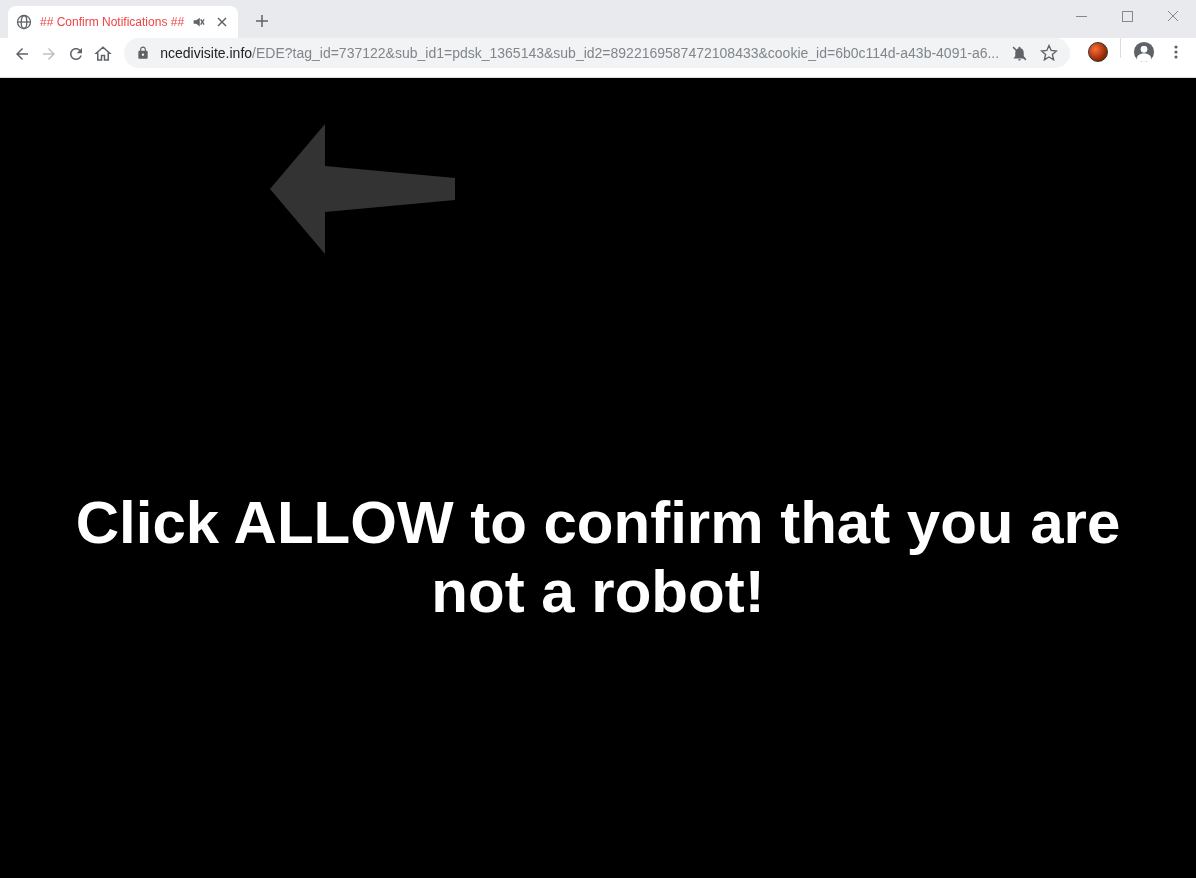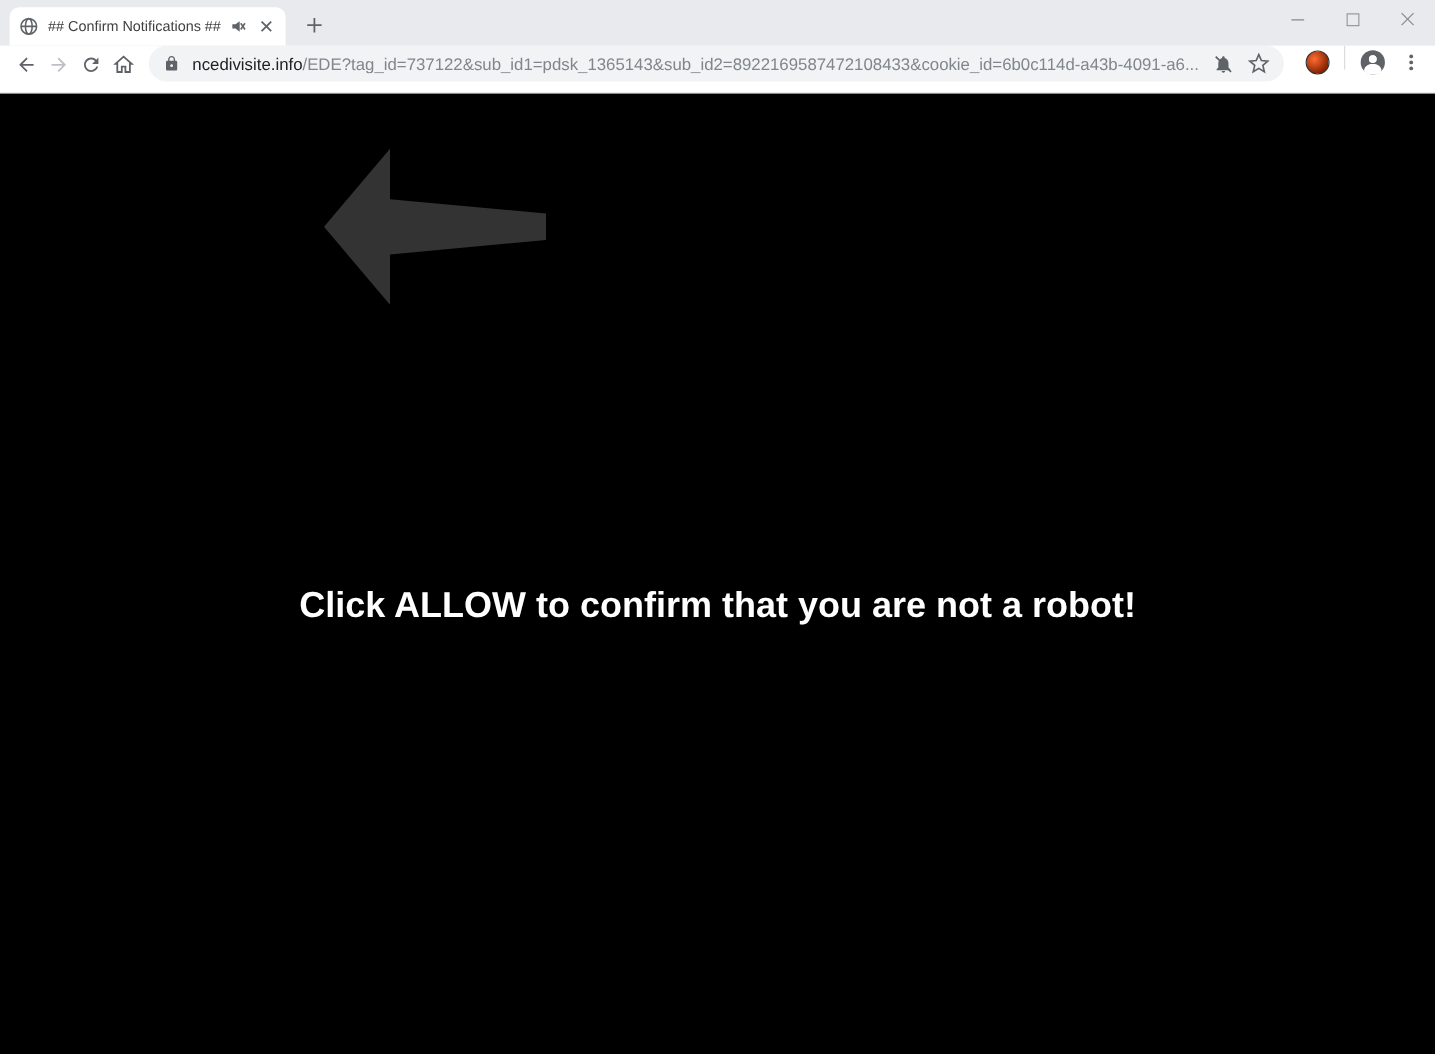--- a/index.html
+++ b/index.html
@@ -42,21 +42,21 @@
       width: 16px;
       height: 16px;
       display: flex;
       align-items: center;
       justify-content: center;
       margin-right: 8px;
     }
     
     .tab-title {
       font-size: 12px;
-      color: #404040;
+      color: #ef4444;
       white-space: nowrap;
       overflow: hidden;
       text-overflow: ellipsis;
       flex: 1;
     }
     
     .tab-audio {
       width: 16px;
       height: 16px;
       display: flex;
@@ -214,21 +214,21 @@
       left: 270px;
     }
     
     .main-text {
       position: absolute;
       top: 410px;
       left: 0;
       right: 0;
       text-align: center;
       color: #fff;
-      font-size: 30px;
+      font-size: 60px;
       font-weight: bold;
       font-family: Arial, sans-serif;
       padding: 0 50px;
     }
     
     svg {
       display: block;
     }
   </style>
 </head>

